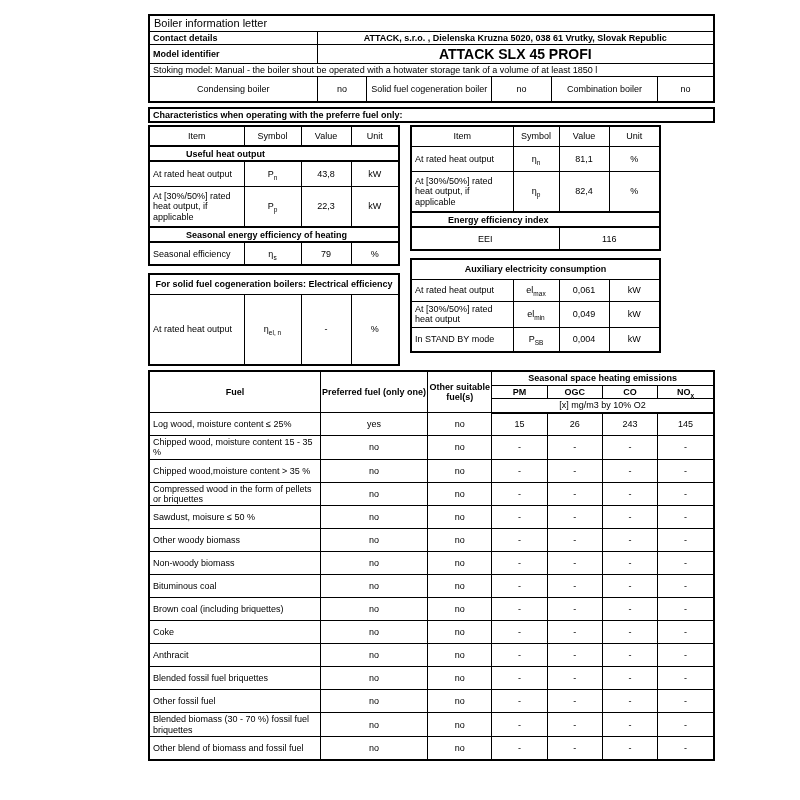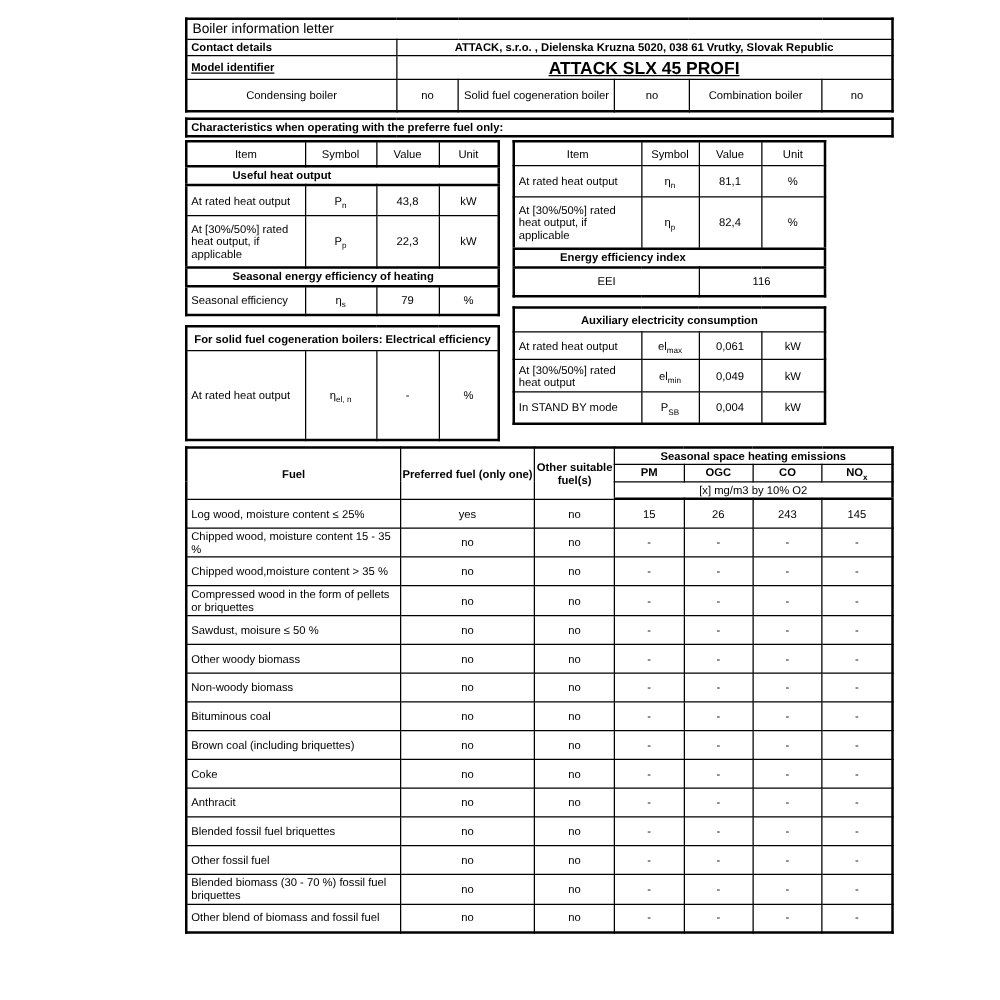--- a/index.html
+++ b/index.html
@@ -9,21 +9,21 @@
 
   table { border-collapse: collapse; width: 100%; table-layout: fixed; }
   table.outer { border: 2px solid #000; }
   td { border: 1px solid #000; font-size: 9px; line-height: 1.15; padding: 1px 3px; vertical-align: middle; overflow: hidden; }
   td.center { text-align: center; padding: 1px 1px; }
   td.b { font-weight: bold; }
   td.section { font-weight: bold; border-top: 2px solid #000; border-bottom: 2px solid #000; padding-left: 36px; }
 
   .r12 td { height: 12px; }
   .r13 td { height: 13px; }
-  .r16 td { height: 17px; text-decoration: underline; }
+  .r16 td { height: 17px; }
   .r20 td { height: 20px; text-align: center; }
   .r15 td { height: 15px; }
   .r23 td { height: 23px; }
   .r25 td { height: 25px; }
   .r26 td { height: 26px; }
   .r41 td { height: 41px; }
   .r71 td { height: 71px; }
   .r22 td { height: 22px; }
 
   td.title { font-size: 11px; padding-left: 4px; }
@@ -62,20 +62,23 @@
         <tr class="r13">
       <td colspan="6" class="title">Boiler information letter</td>
     </tr>
     <tr class="r13">
       <td class="b">Contact details</td>
       <td colspan="5" class="b center">ATTACK, s.r.o. , Dielenska Kruzna 5020, 038 61 Vrutky, Slovak Republic</td>
     </tr>
     <tr class="r16">
       <td class="b">Model identifier</td>
       <td colspan="5" class="model center">ATTACK SLX 45 PROFI</td>
+    </tr>
+    <tr class="r13">
+      <td colspan="6">Stoking model: Manual - the boiler shout be operated with a hotwater storage tank of a volume of at least 1850 l</td>
     </tr>
     <tr class="r25">
       <td class="center">Condensing boiler</td>
       <td class="center">no</td>
       <td class="center">Solid fuel cogeneration boiler</td>
       <td class="center">no</td>
       <td class="center">Combination boiler</td>
       <td class="center">no</td>
     </tr>
   </tbody>

